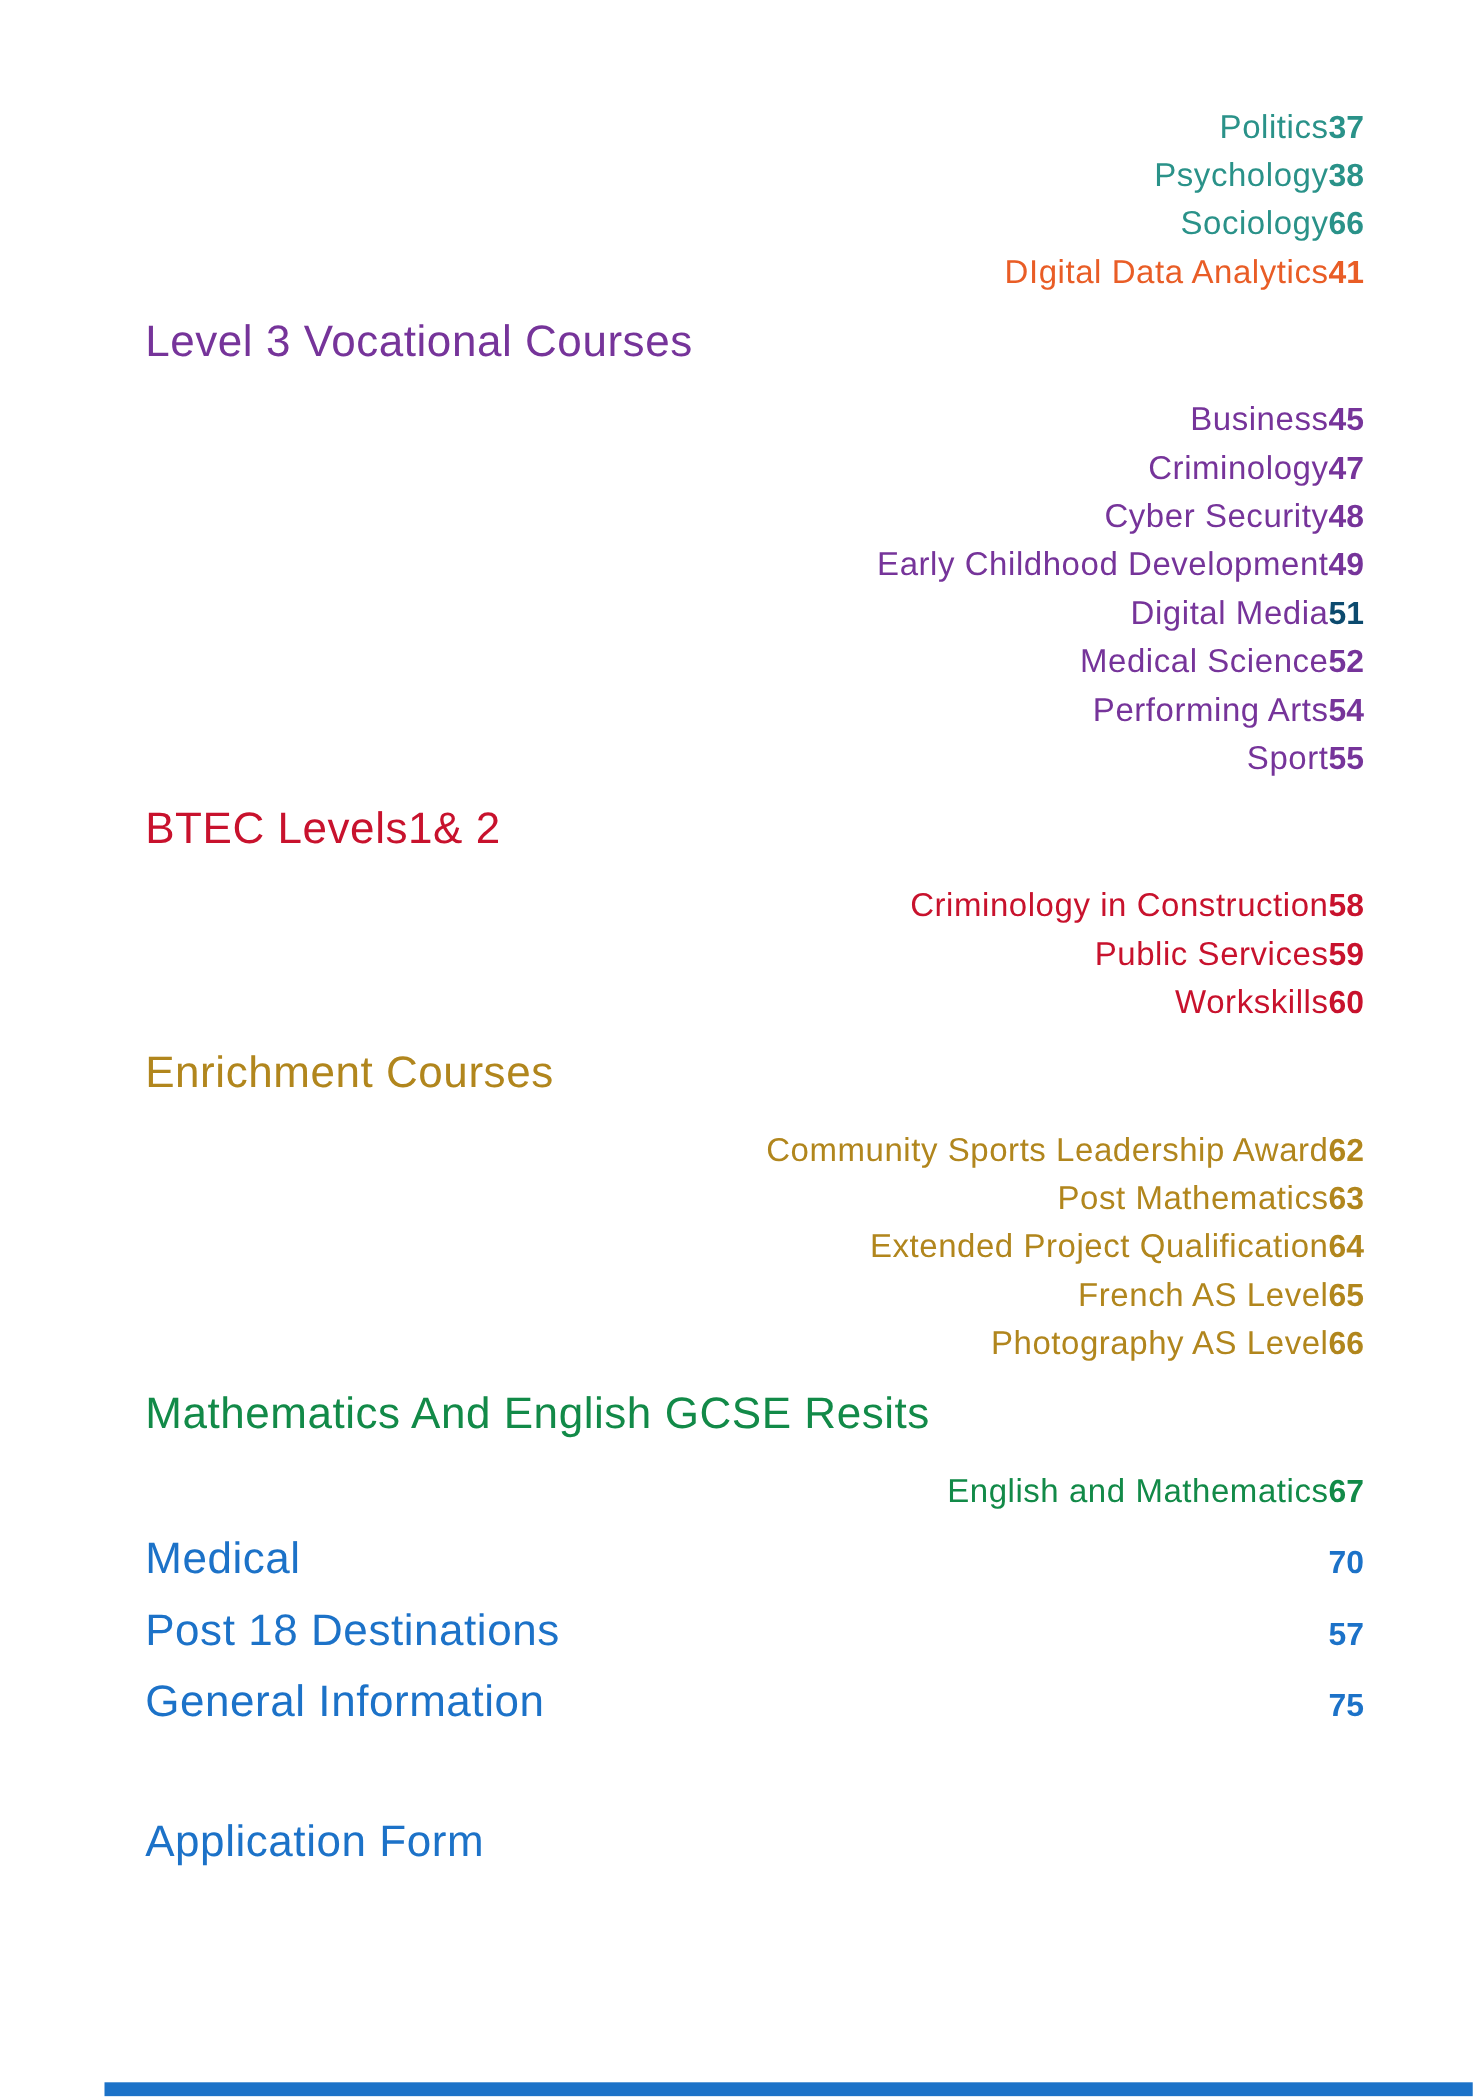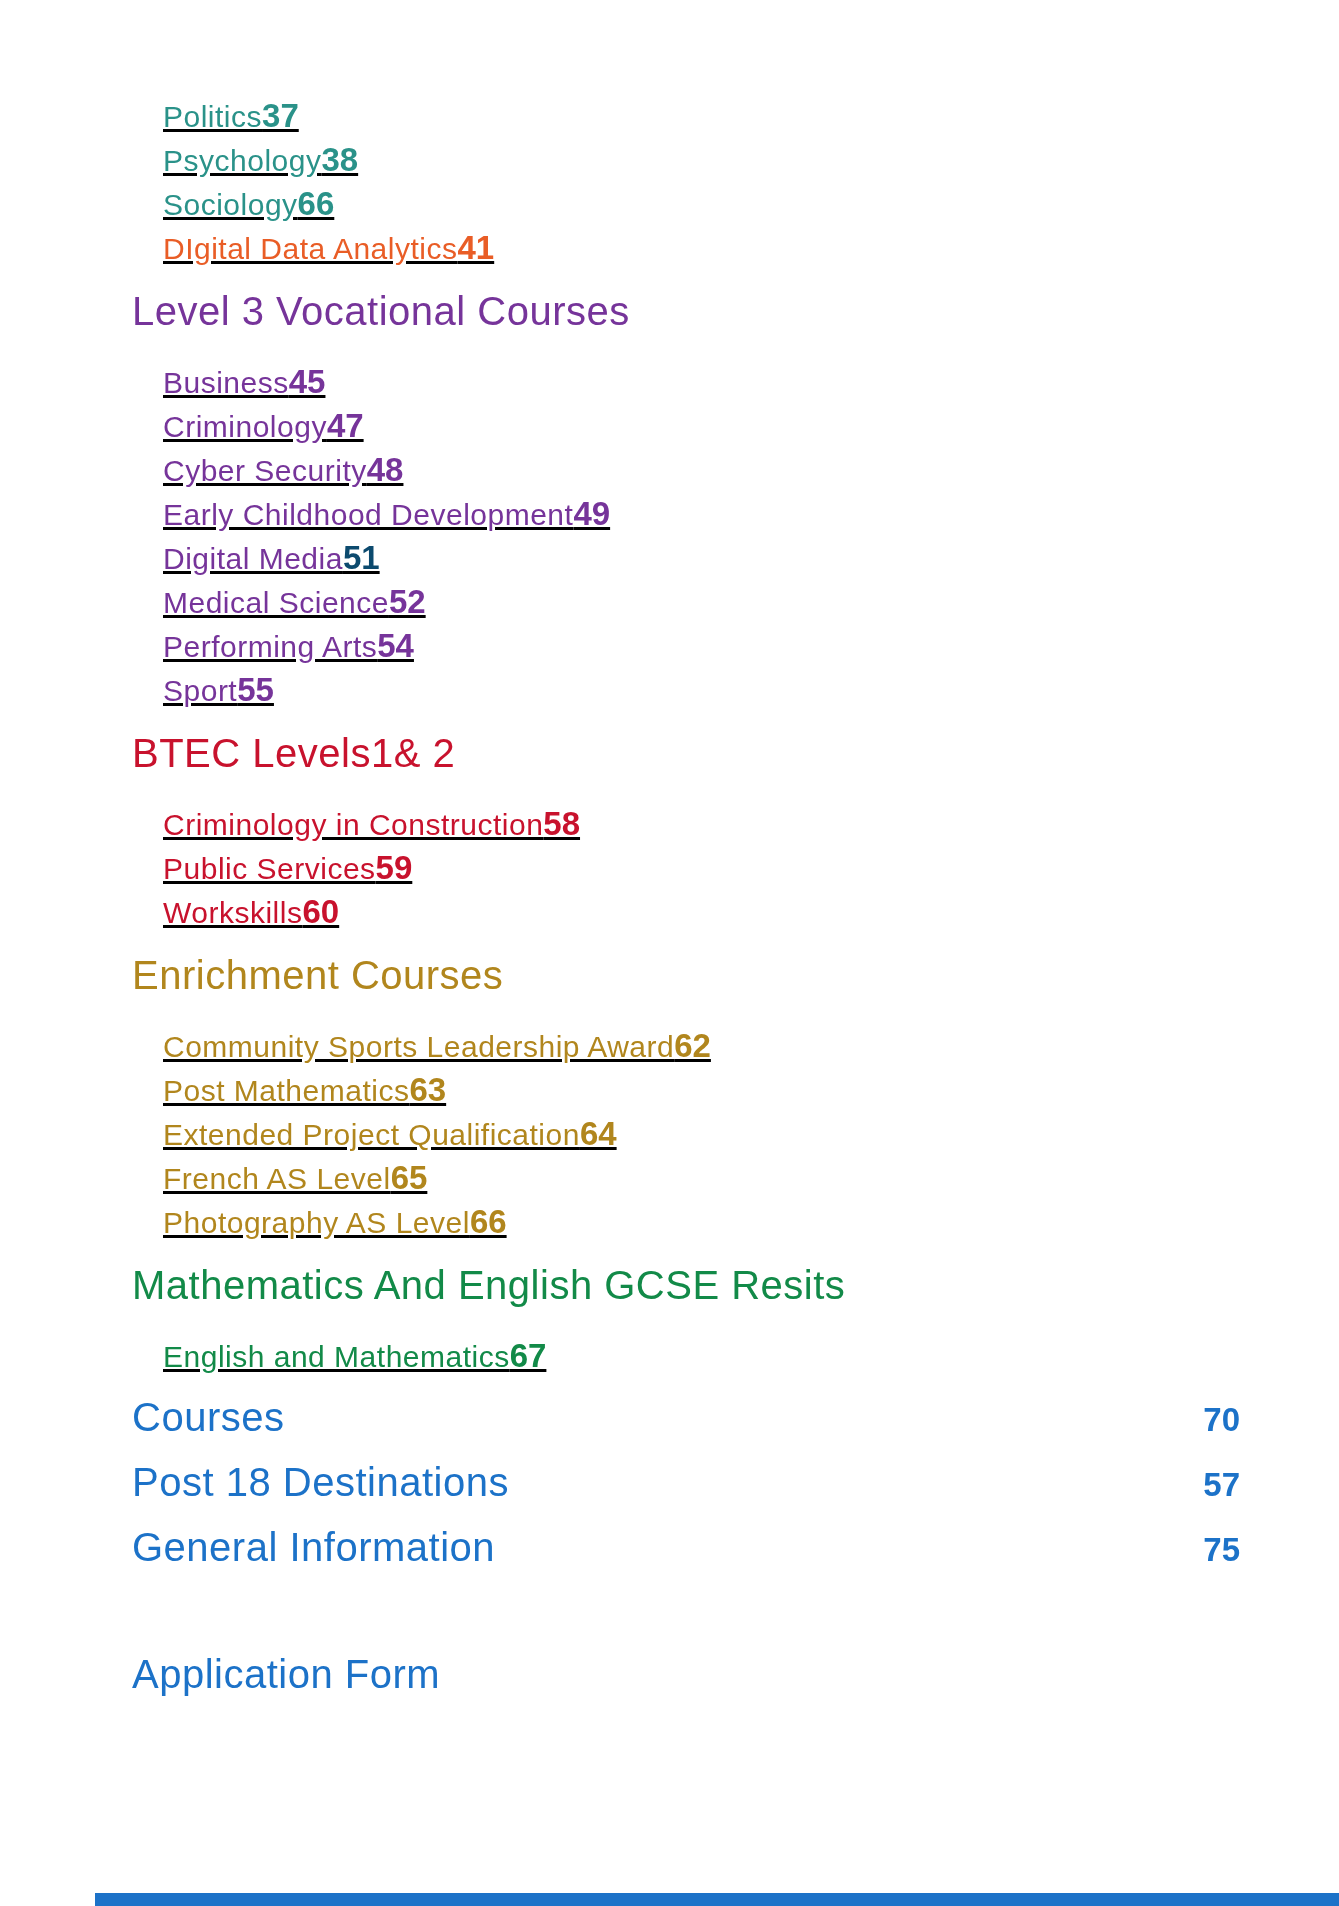--- a/index.html
+++ b/index.html
@@ -12,34 +12,33 @@
     font-family: "Liberation Sans", sans-serif;
   }
   .toc {
     position: absolute;
     left: 132px;
     top: 94px;
     width: 1108px;
   }
   .i-row {
     display: flex;
-    justify-content: flex-start;
+    justify-content: flex-end;
     align-items: baseline;
     height: 44px;
     line-height: 44px;
     padding-left: 31px;
-    text-decoration: underline;
   }
   .i-label {
     font-size: 30px;
     letter-spacing: 0.5px;
     white-space: nowrap;
   }
   .pg {
-    font-size: 33px;
+    font-size: 29px;
     font-weight: 700;
     white-space: nowrap;
   }
   .h-row {
     display: flex;
     justify-content: space-between;
     align-items: baseline;
     height: 52px;
     line-height: 52px;
     margin: 15px 0 23px 0;
@@ -154,21 +153,21 @@
         <span class="pg" data-name="page-number" style="color: rgb(177, 134, 29);">66</span>
       </div>
       <div class="h-row" data-name="heading-maths-english-gcse-resits">
         <span class="h-label" data-name="section-heading-label" style="color: rgb(18, 138, 72);">Mathematics And English GCSE Resits</span>
       </div>
       <div class="i-row" data-name="toc-entry">
         <span class="i-label" data-name="toc-entry-label" style="color: rgb(18, 138, 72);">English and Mathematics</span>
         <span class="pg" data-name="page-number" style="color: rgb(18, 138, 72);">67</span>
       </div>
       <div class="h-row with-page" data-name="heading-policies">
-        <span class="h-label" data-name="section-heading-label" style="color: rgb(28, 114, 200);">Courses</span>
+        <span class="h-label" data-name="section-heading-label" style="color: rgb(28, 114, 200);">Medical</span>
         <span class="pg" data-name="page-number" style="color: rgb(28, 114, 200);">70</span>
       </div>
       <div class="h-row with-page" data-name="heading-post-18-destinations">
         <span class="h-label" data-name="section-heading-label" style="color: rgb(28, 114, 200);">Post 18 Destinations</span>
         <span class="pg" data-name="page-number" style="color: rgb(28, 114, 200);">57</span>
       </div>
       <div class="h-row with-page" data-name="heading-general-information">
         <span class="h-label" data-name="section-heading-label" style="color: rgb(28, 114, 200);">General Information</span>
         <span class="pg" data-name="page-number" style="color: rgb(28, 114, 200);">75</span>
       </div>

